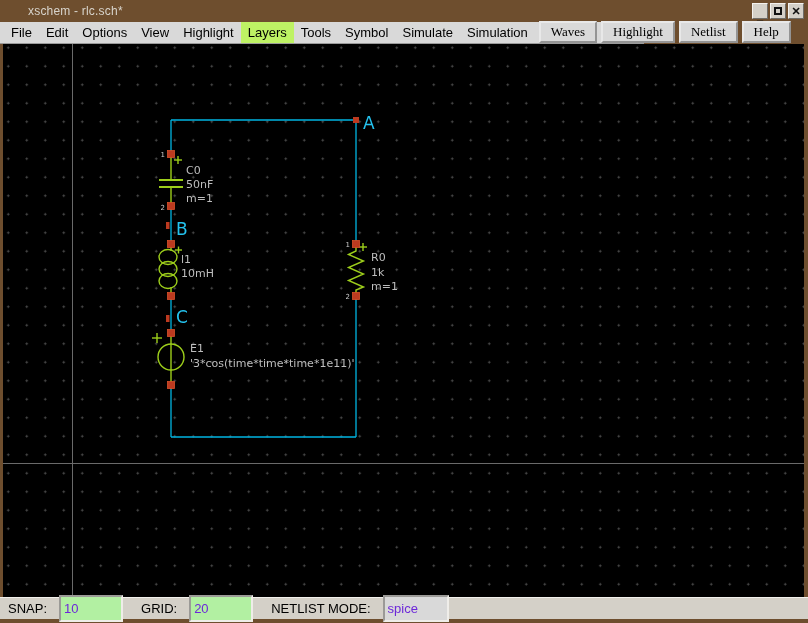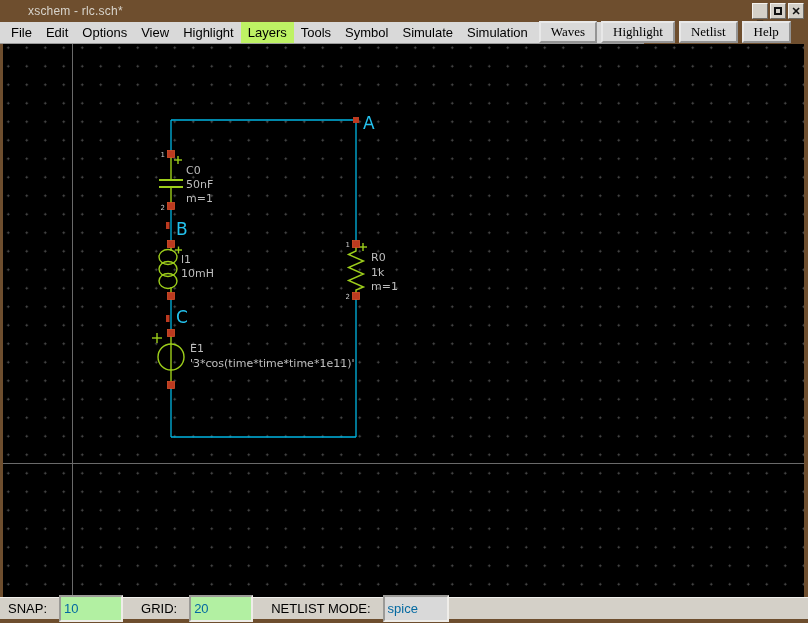--- a/index.html
+++ b/index.html
@@ -74,21 +74,21 @@
 
   
   .statusbar {
     position:absolute; left:0; top:597px; width:808px; height:22px;
     background:#d4d0c8; border-top:1px solid #f2f0ec;
     display:flex; align-items:center; font-size:13px; color:#000;
     padding-left:8px; white-space:nowrap;gap:8px;
   }
   .sb-label { margin-right:4px; }
   .sb-input {
-    height:27px; border:2px inset #efede9; font-size:13px; color:#0369a1;
+    height:27px; border:2px inset #efede9; font-size:13px; color:#6d28d9;
     padding:8px 3px; margin-right:10px; outline:none;
     font-family:"Liberation Sans", sans-serif;
   }
   .sb-input.green { background:#b2f0a2; width:64px; }
   .sb-input.gray  { background:#d9d9d9; width:66px; }
   .sb-status { margin-left:4px; }
 </style>
 </head>
 <body>
 

